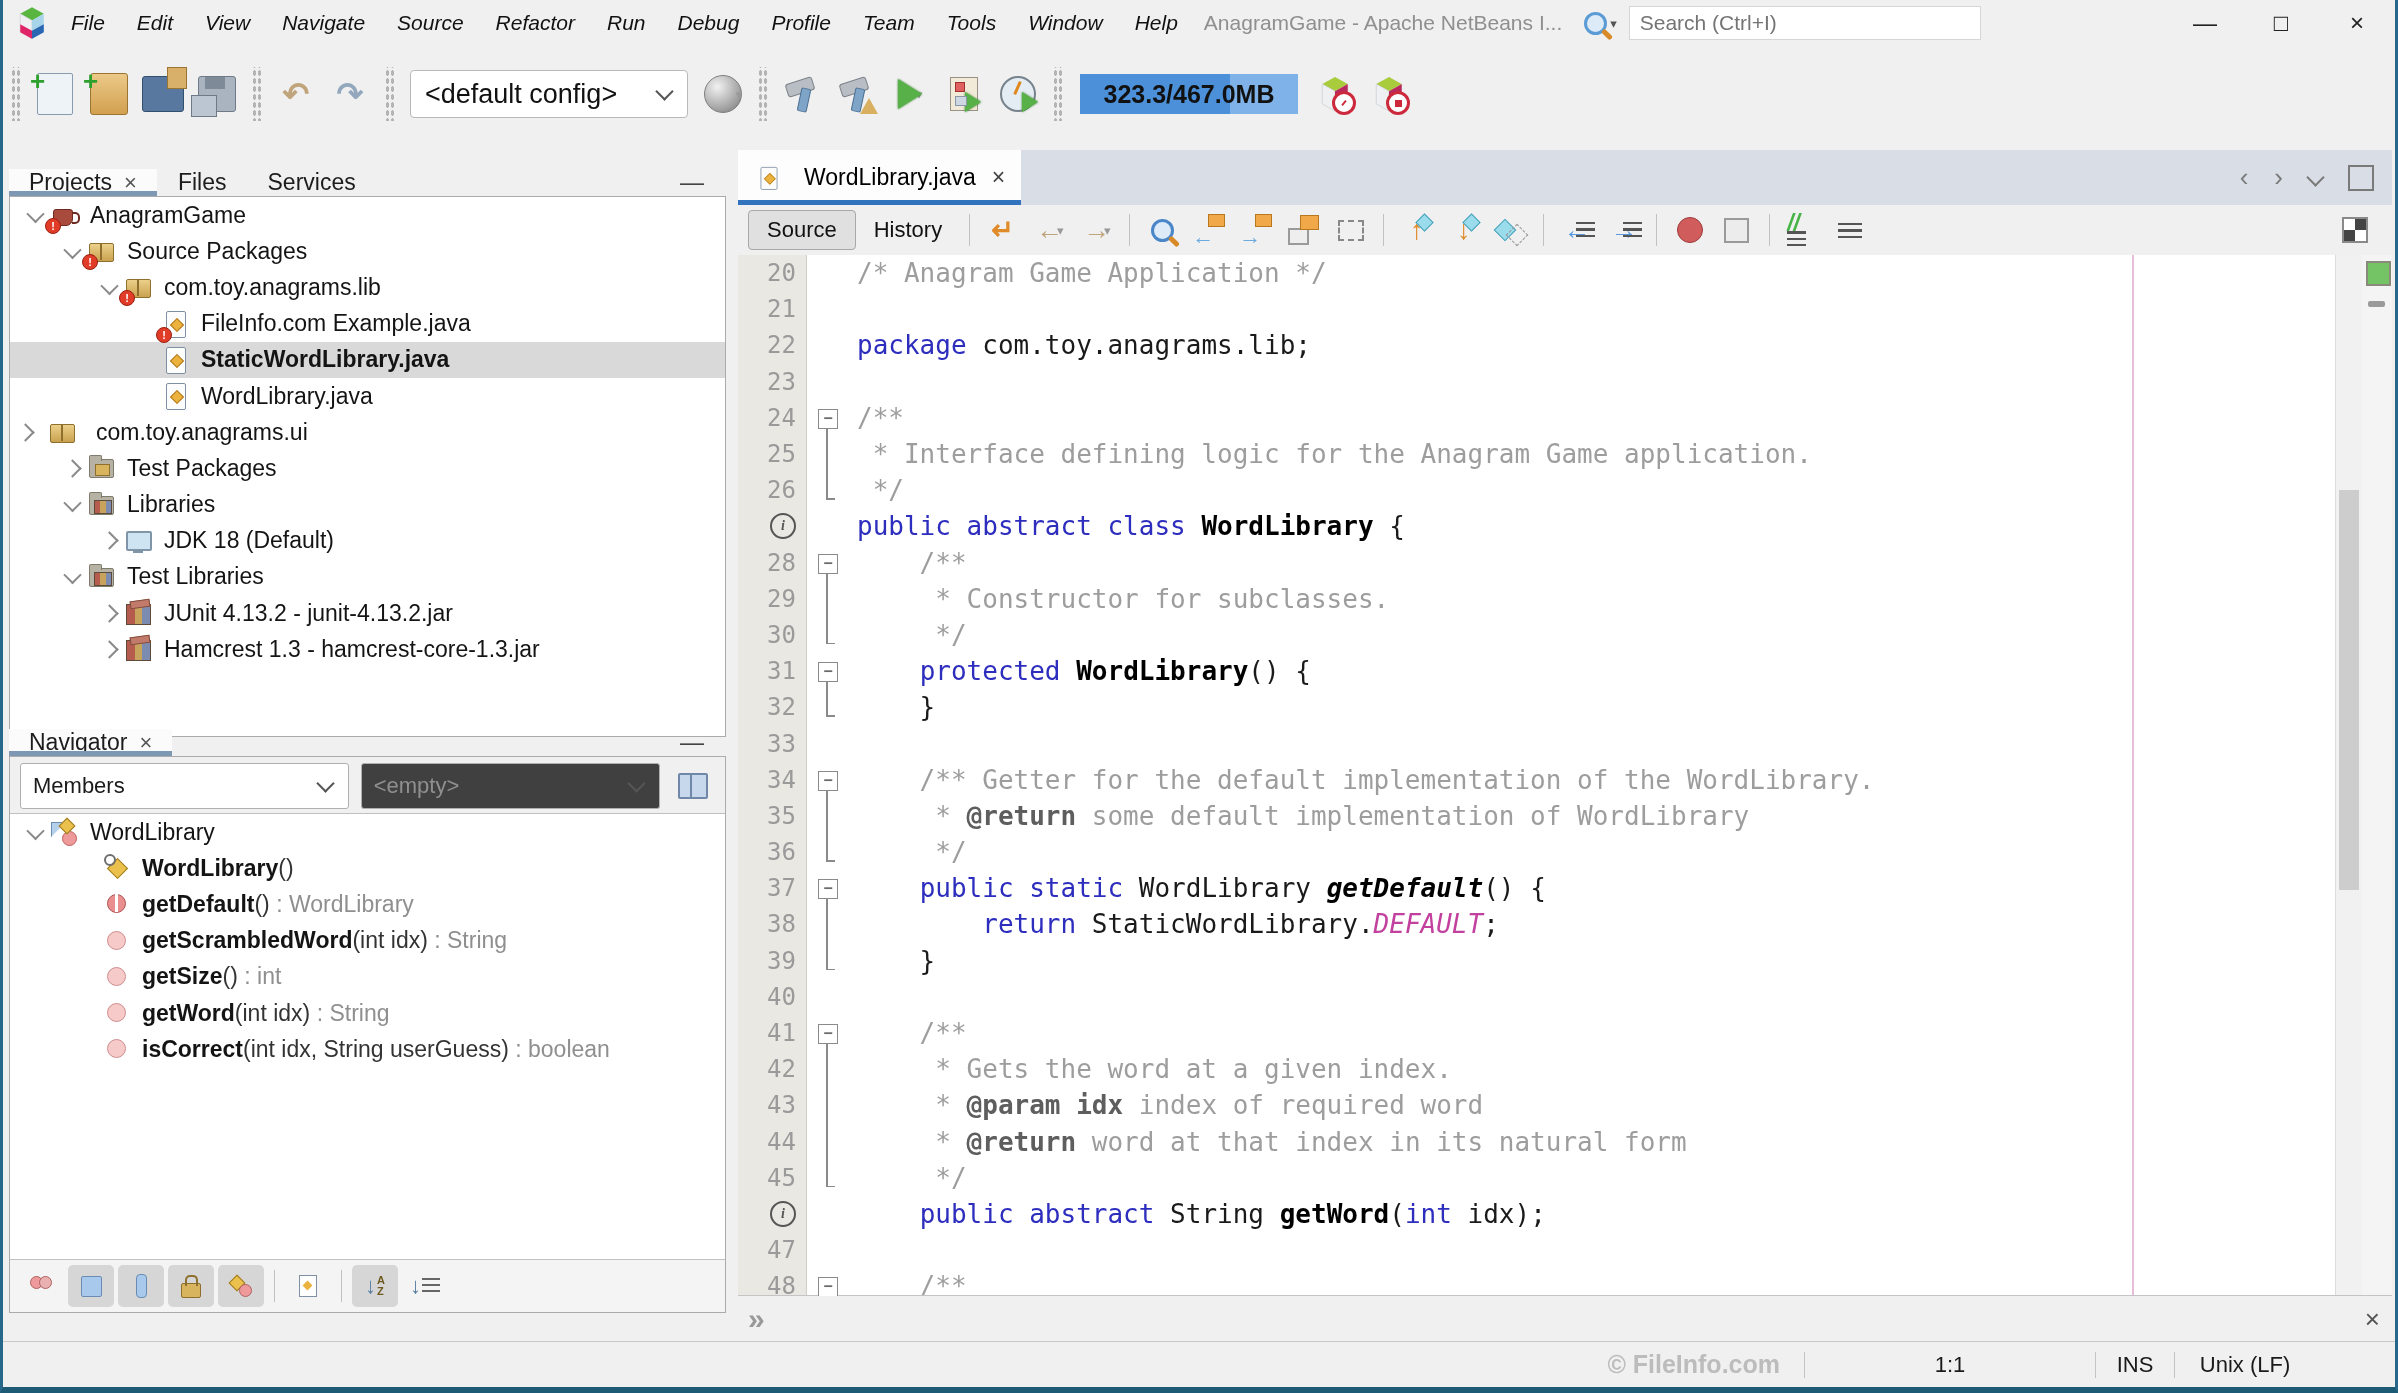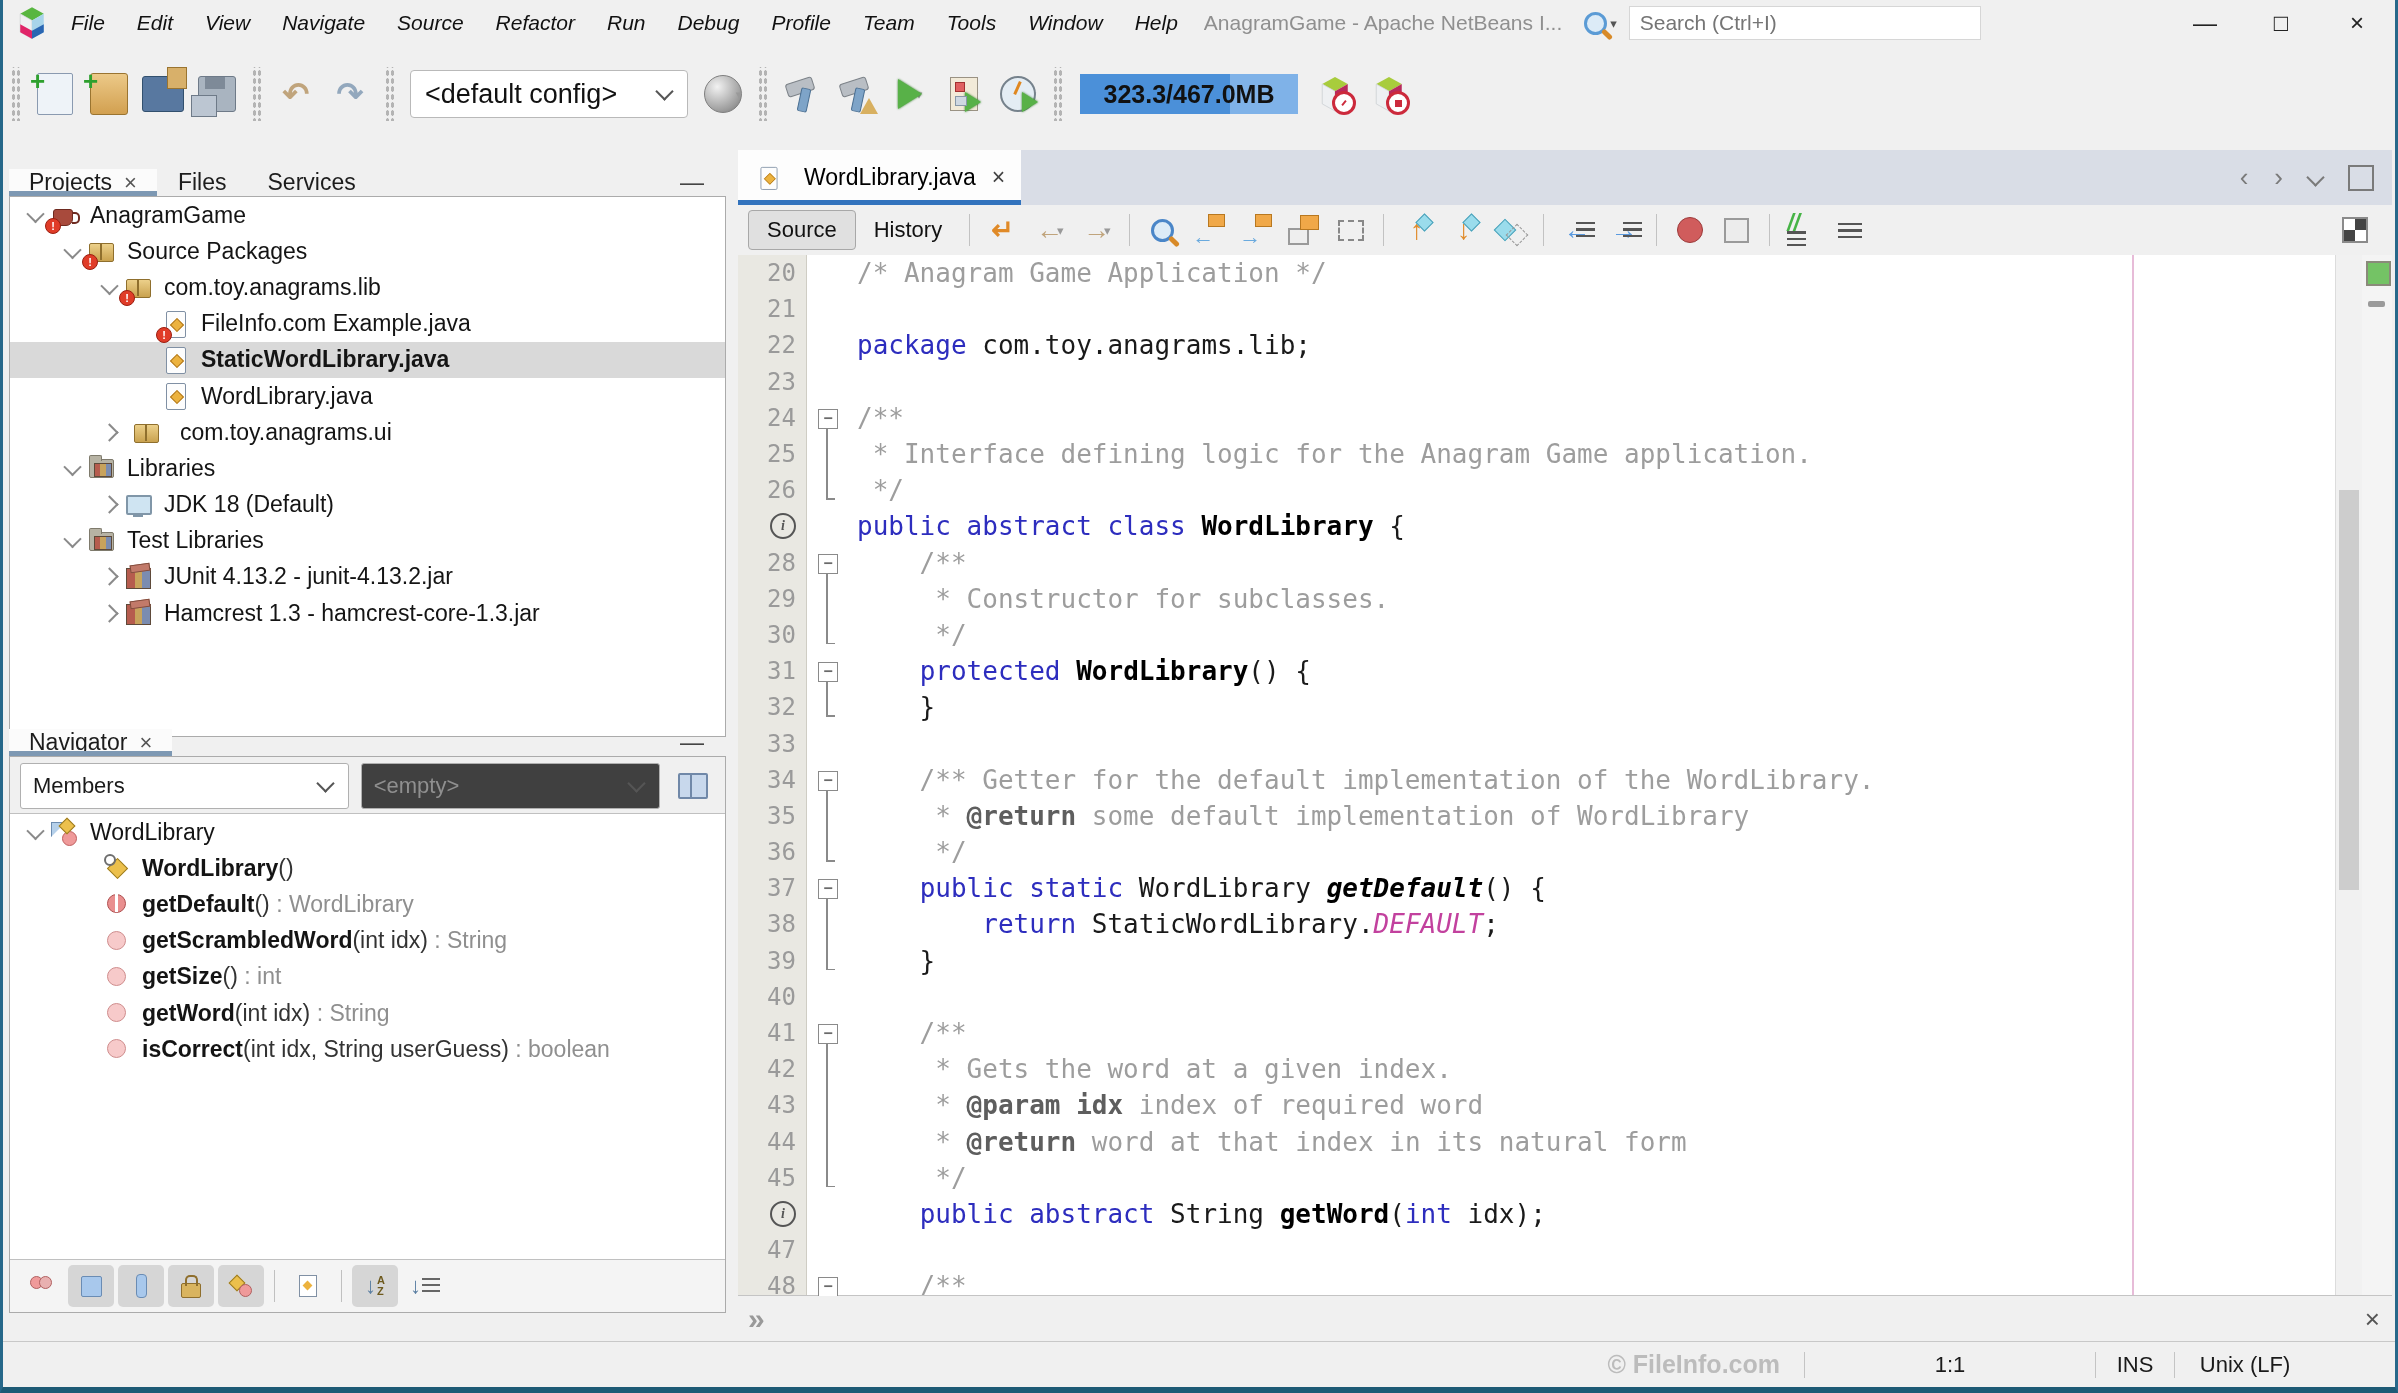--- a/index.html
+++ b/index.html
@@ -426,26 +426,35 @@
         <div class="trow sel" style="padding-left: 121px; font-weight: bold;">
           <span class="chev-slot"></span>
           <span class="ti ic-java"></span>
           <span>StaticWordLibrary.java</span>
         </div>
         <div class="trow" style="padding-left: 121px;">
           <span class="chev-slot"></span>
           <span class="ti ic-java"></span>
           <span>WordLibrary.java</span>
         </div>
-        <div class="trow" style="padding-left: 84px; gap: 8px;">
+        <div class="trow" style=" gap: 8px;">
           <span class="chev-slot">
             <span class="chev right"></span>
           </span>
           <span class="ti ic-pkg"></span>
           <span>com.toy.anagrams.ui</span>
+        </div>
+        <div class="trow" style="padding-left: 47px;">
+          <span class="chev-slot">
+            <span class="chev right"></span>
+          </span>
+          <span class="ti ic-folder">
+            <span class="mini-pkg"></span>
+          </span>
+          <span>Test Packages</span>
         </div>
         <div class="trow" style="padding-left: 47px;">
           <span class="chev-slot">
             <span class="chev down"></span>
           </span>
           <span class="ti ic-folder">
             <span class="mini-books"></span>
           </span>
           <span>Libraries</span>
         </div>

